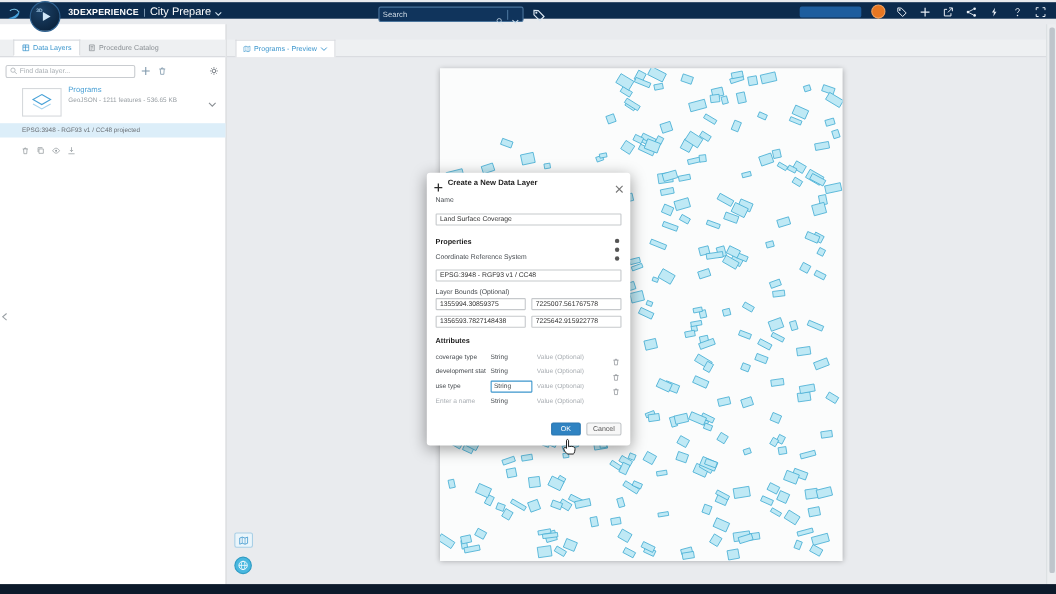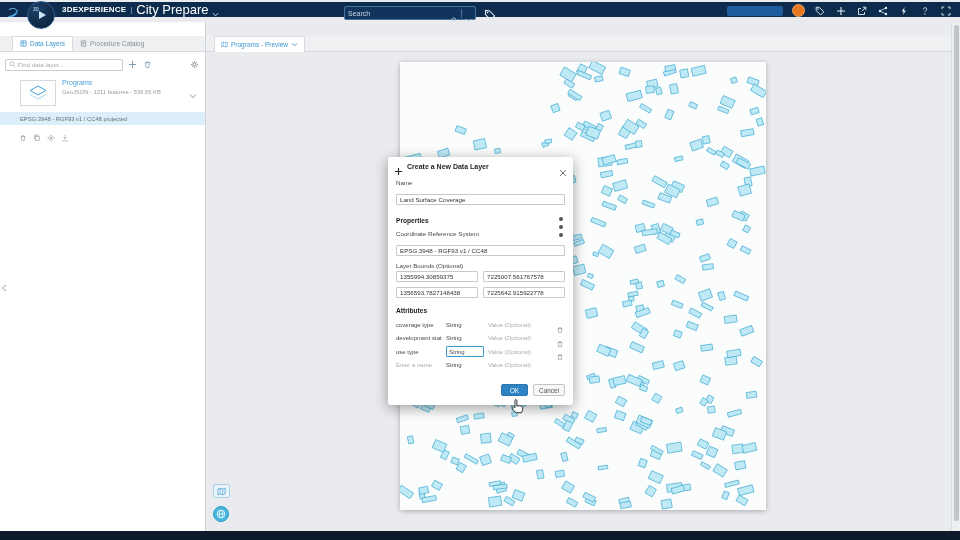--- a/index.html
+++ b/index.html
@@ -10,21 +10,21 @@
   .topbar { position:absolute; left:0; top:2px; width:960px; height:15px; background:#0c2b4d; display:flex; align-items:flex-end; color:#fff; z-index:30; }
   .logo { position:absolute; left:5px; top:3px; width:16px; height:16px; }
   .compass { position:absolute; left:27px; top:1px; width:28px; height:28px; border-radius:50%;
              background:radial-gradient(circle at 35% 30%, #1c4268, #071c33); border:1px solid #2f6291;
              z-index:40; display:flex; align-items:center; justify-content:center; }
   .compass .play { width:0; height:0; border-left:7px solid #cfe6f7; border-top:4.5px solid transparent; border-bottom:4.5px solid transparent; margin-left:3px; }
   .compass .c3d { position:absolute; left:5px; top:5px; font-size:4.5px; color:#9fc3e0; font-weight:bold; }
   .brand-area { margin-left:62px; display:flex; align-items:center; gap:4px; }
   .brand { font-size:8px; font-weight:bold; letter-spacing:.2px; }
   .brand-sep { color:#9db8cf; font-size:8px; }
-  .app-name { font-size:13px; display:flex; gap:3px; align-items:center; }
+  .app-name { font-size:10px; display:flex; gap:3px; align-items:center; }
   .tb-chevron { width:7px; height:7px; color:#cfe0ee; }
   .search-wrap { position:absolute; left:344px; top:4px; width:132px; height:14px; background:#10345c; border:1px solid #4a749c; border-radius:2px; display:flex; align-items:center; padding:0 3px; gap:3px; }
   .search-wrap input { flex:1; background:transparent; border:0; outline:0; color:#fff; font-size:7px; min-width:0; }
   .search-wrap input::placeholder { color:#cdd9e4; }
   .search-divider { width:1px; height:9px; background:#4a749c; }
   .search-tag { position:absolute; left:484px; top:5px; width:12px; height:12px; color:#dce8f2; }
   .tb-right { margin-left:auto; display:flex; align-items:center; gap:9px; padding-right:8px; }
   .redacted { width:56px; height:10px; background:#1d5d9e; border-radius:2px; }
   .avatar { width:13px; height:13px; border-radius:50%; background:#e87722; border:1px solid #f2a05e; }
   .tb-icon { width:12px; height:12px; color:#e8eef5; display:flex; align-items:center; justify-content:center; font-size:9px; }

